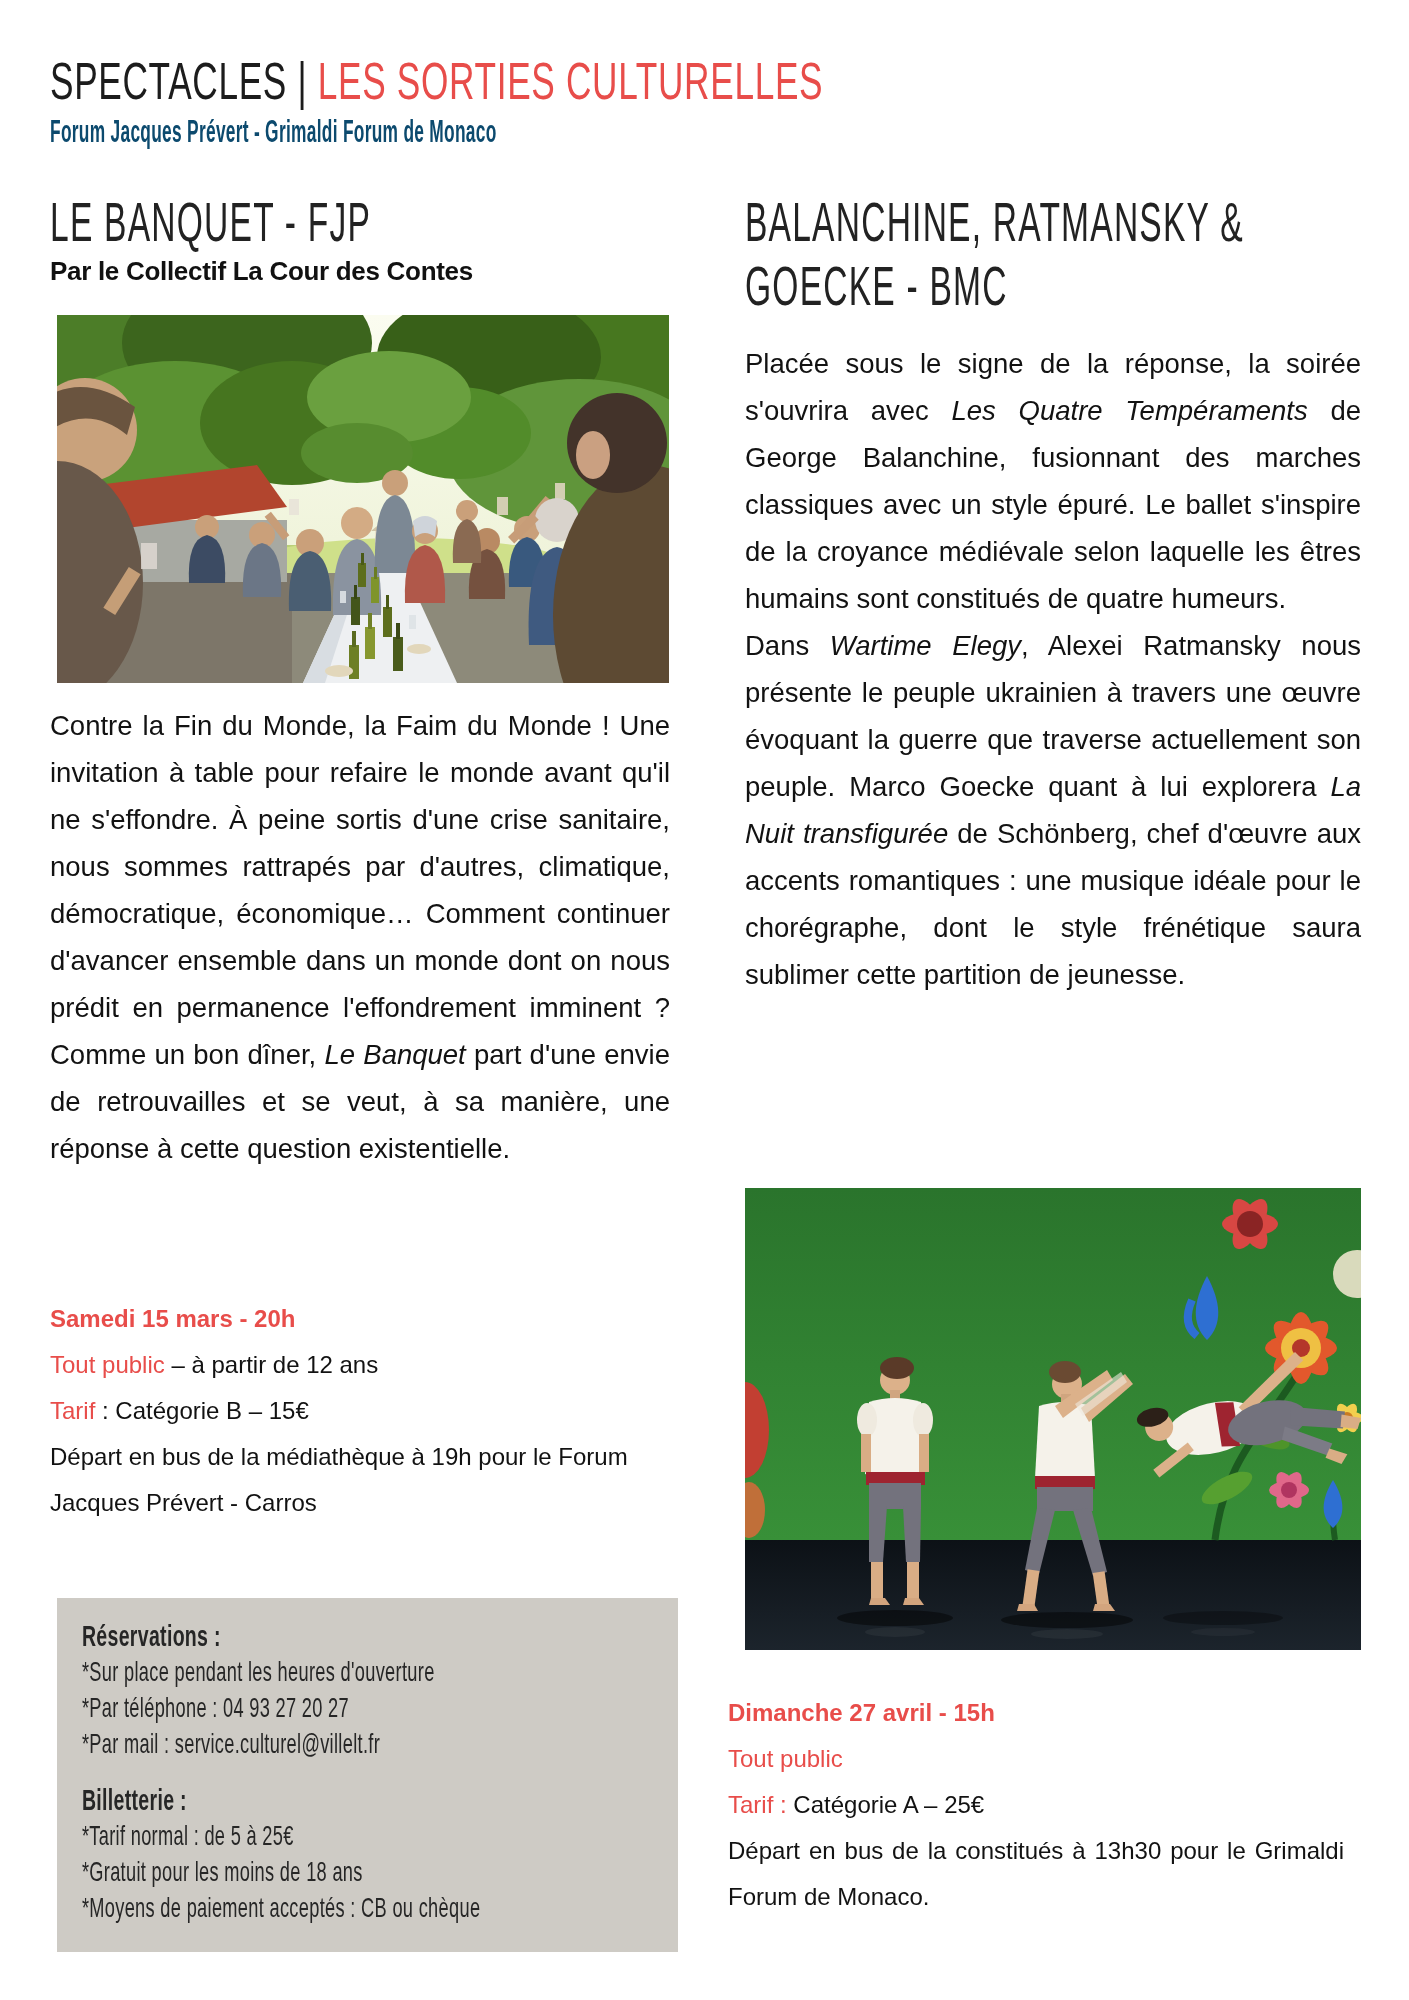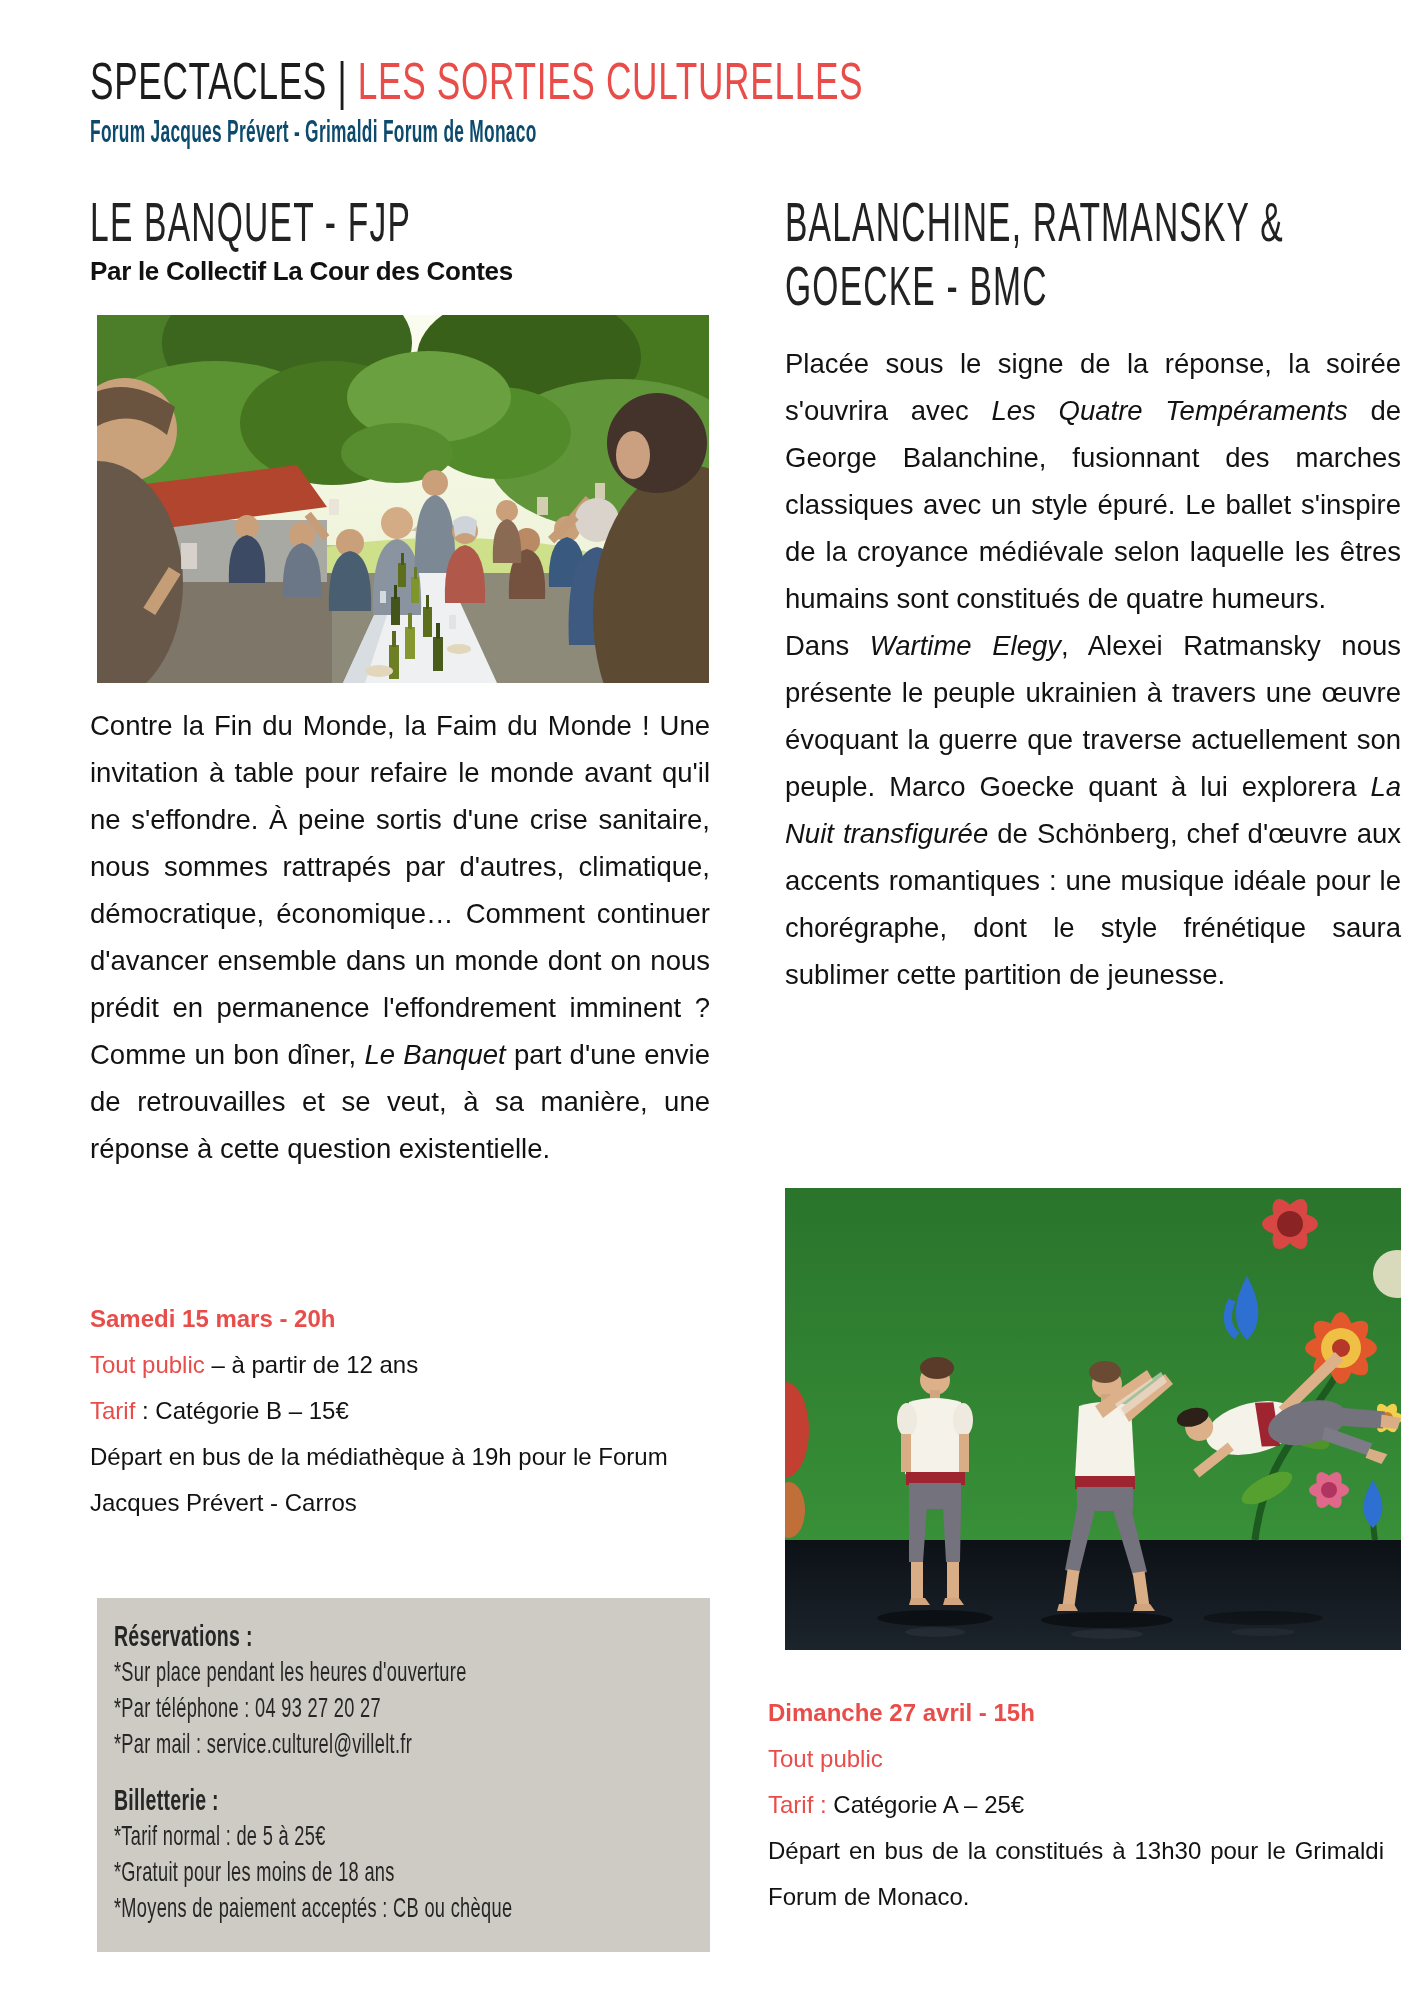--- a/index.html
+++ b/index.html
@@ -1,37 +1,37 @@
 <!DOCTYPE html>
 <html><head>
 <meta charset="utf-8">
 <style>
   html,body{margin:0;padding:0;background:#ffffff;}
   .page{position:relative;width:1409px;height:2000px;background:#ffffff;overflow:hidden;
         font-family:"Liberation Sans",sans-serif;color:#141414;}
-  .abs{position:absolute;margin-left:40px;}
+  .abs{position:absolute;}
   .sx{display:inline-block;transform:scaleX(var(--s,1));transform-origin:0 0;white-space:nowrap;}
   
   .bigtitle{font-size:51px;font-weight:400;letter-spacing:1px;color:#1c1c1c;}
   .bigtitle .t-red{color:var(--accent);}
   .subtitle{font-size:31px;font-weight:700;letter-spacing:0.5px;color:#0c4a6e;}
   .colhead{font-size:56px;font-weight:400;letter-spacing:2px;color:#222;line-height:64px;}
   .subhead{font-size:26px;font-weight:700;color:#111;letter-spacing:-0.3px;}
   
   .body-text{font-size:27.5px;line-height:47px;text-align:justify;color:#121212;}
   .body-text p{margin:0;}
   .it{font-style:italic;}
   
   .event{font-size:24px;line-height:46px;color:#121212;}
   .event .red{color:var(--accent);}
   .event .date{font-weight:700;color:var(--accent);}
   .event .transport{margin:0;}
   .event .transport.just{text-align:justify;}
   
-  .infobox{background:var(--boxbg);}
+  .infobox{background:var(--boxbg);padding-left:8px;}
   .infobox-inner{transform:scaleX(0.65);transform-origin:0 0;width:943px;
                  padding:20px 0 0 26px;font-size:28px;line-height:36px;color:#262626;
                  letter-spacing:0.5px;}
   .infobox-inner div{white-space:nowrap;}
   .box-title{font-weight:700;font-size:30px;}
   .box-title.second{margin-top:20px;}
   .photo{display:block;}
   .photo svg{display:block;width:100%;height:100%;}
 </style>
 </head>

